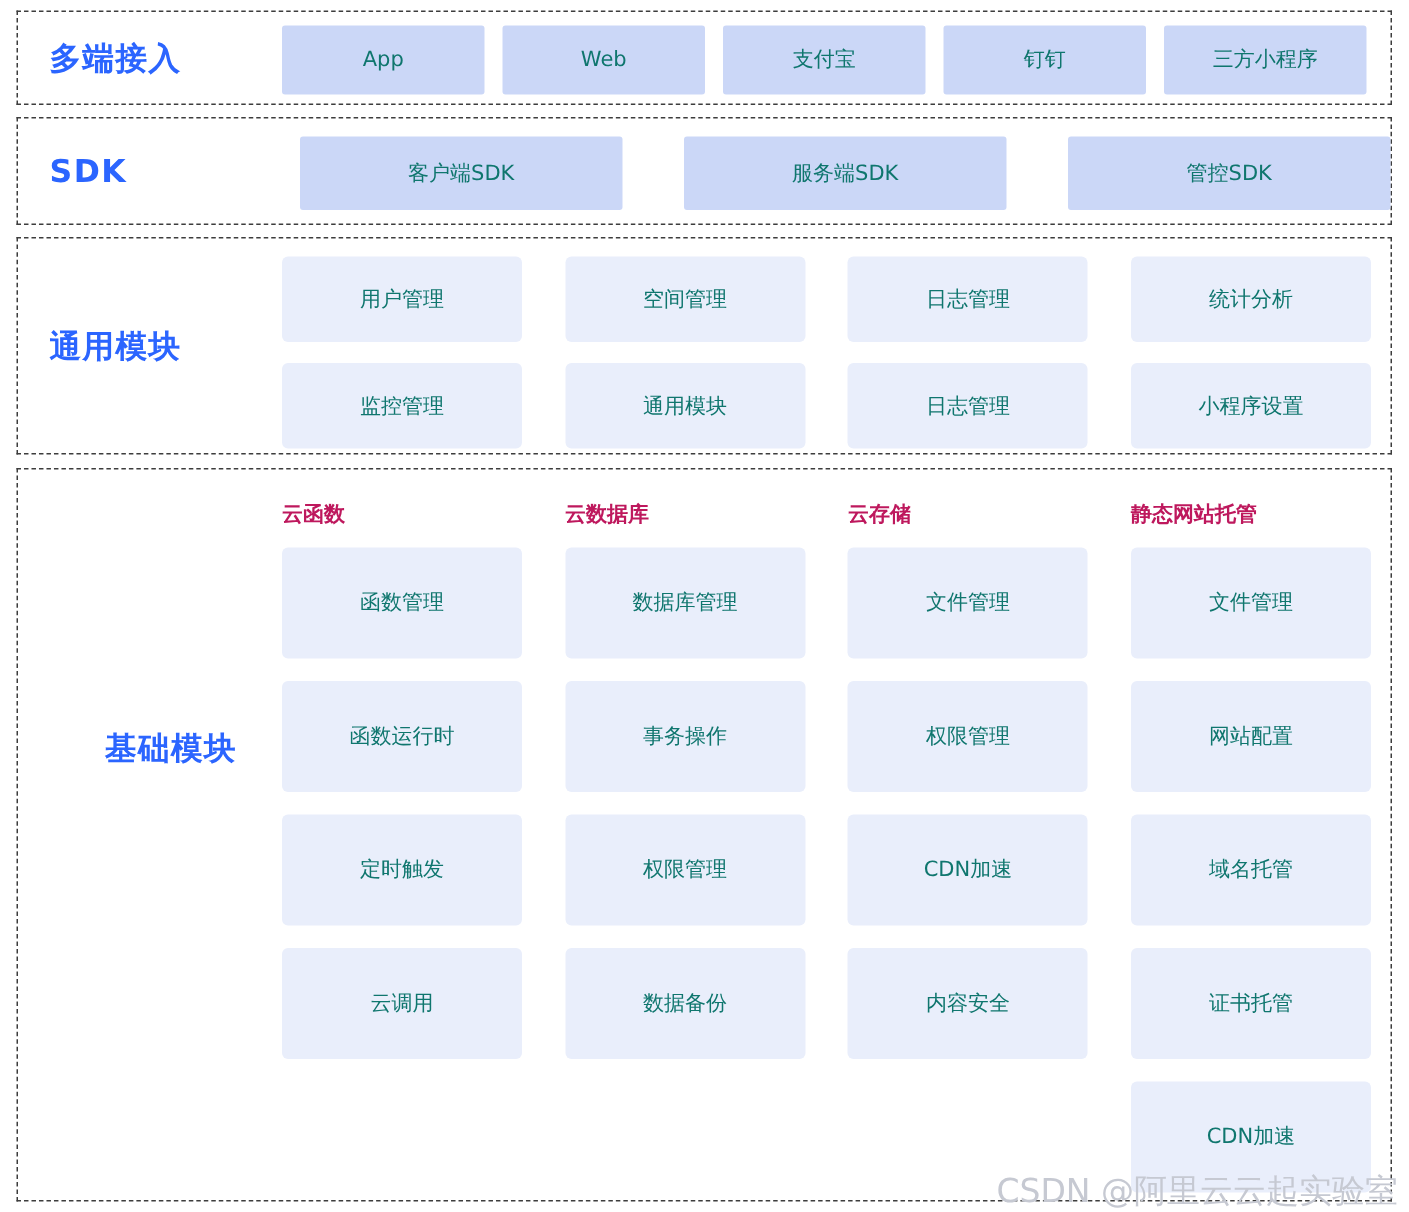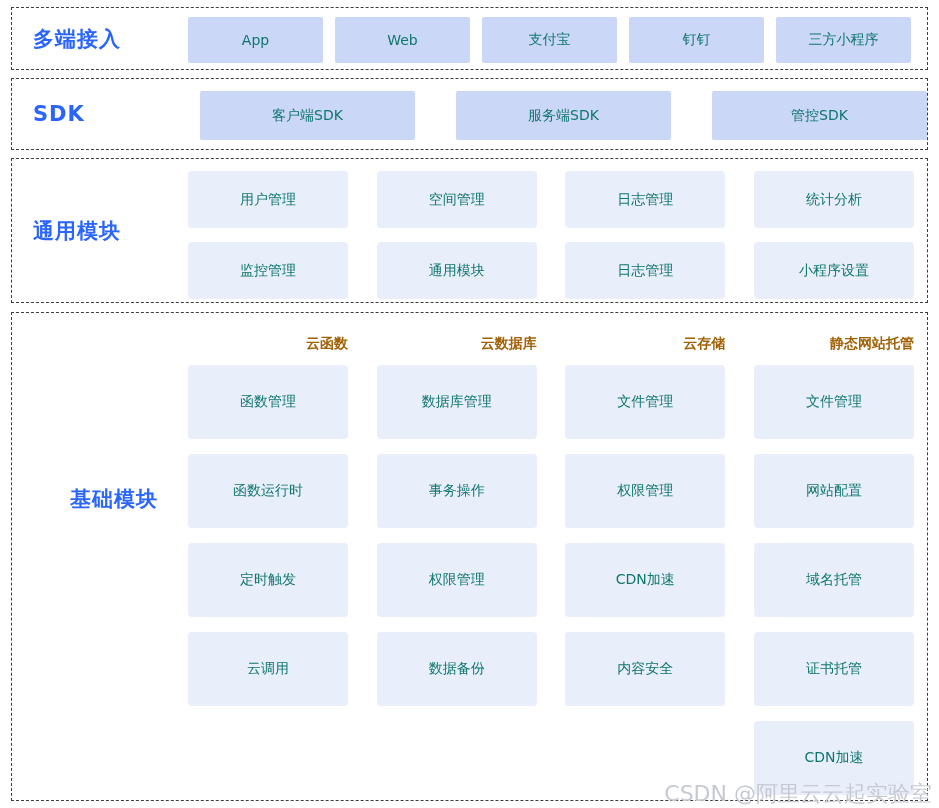--- a/index.html
+++ b/index.html
@@ -91,22 +91,22 @@
     left: 176px;
     top: 20px;
     width: 726px;
     display: flex;
     justify-content: space-between;
   }
   .base-col { width: 160px; display: flex; flex-direction: column; }
   .base-col-header {
     height: 20px;
     line-height: 20px;
-    text-align: right;
-    color: #a16207;
+    text-align: left;
+    color: #be185d;
     font-size: 14px;
     font-weight: bold;
     margin-bottom: 12px;
     white-space: nowrap;
   }
   .base-col-items { display: flex; flex-direction: column; gap: 15px; }
   .base-col-items .chip { height: 74px; }
 
   .watermark {
     position: absolute;

